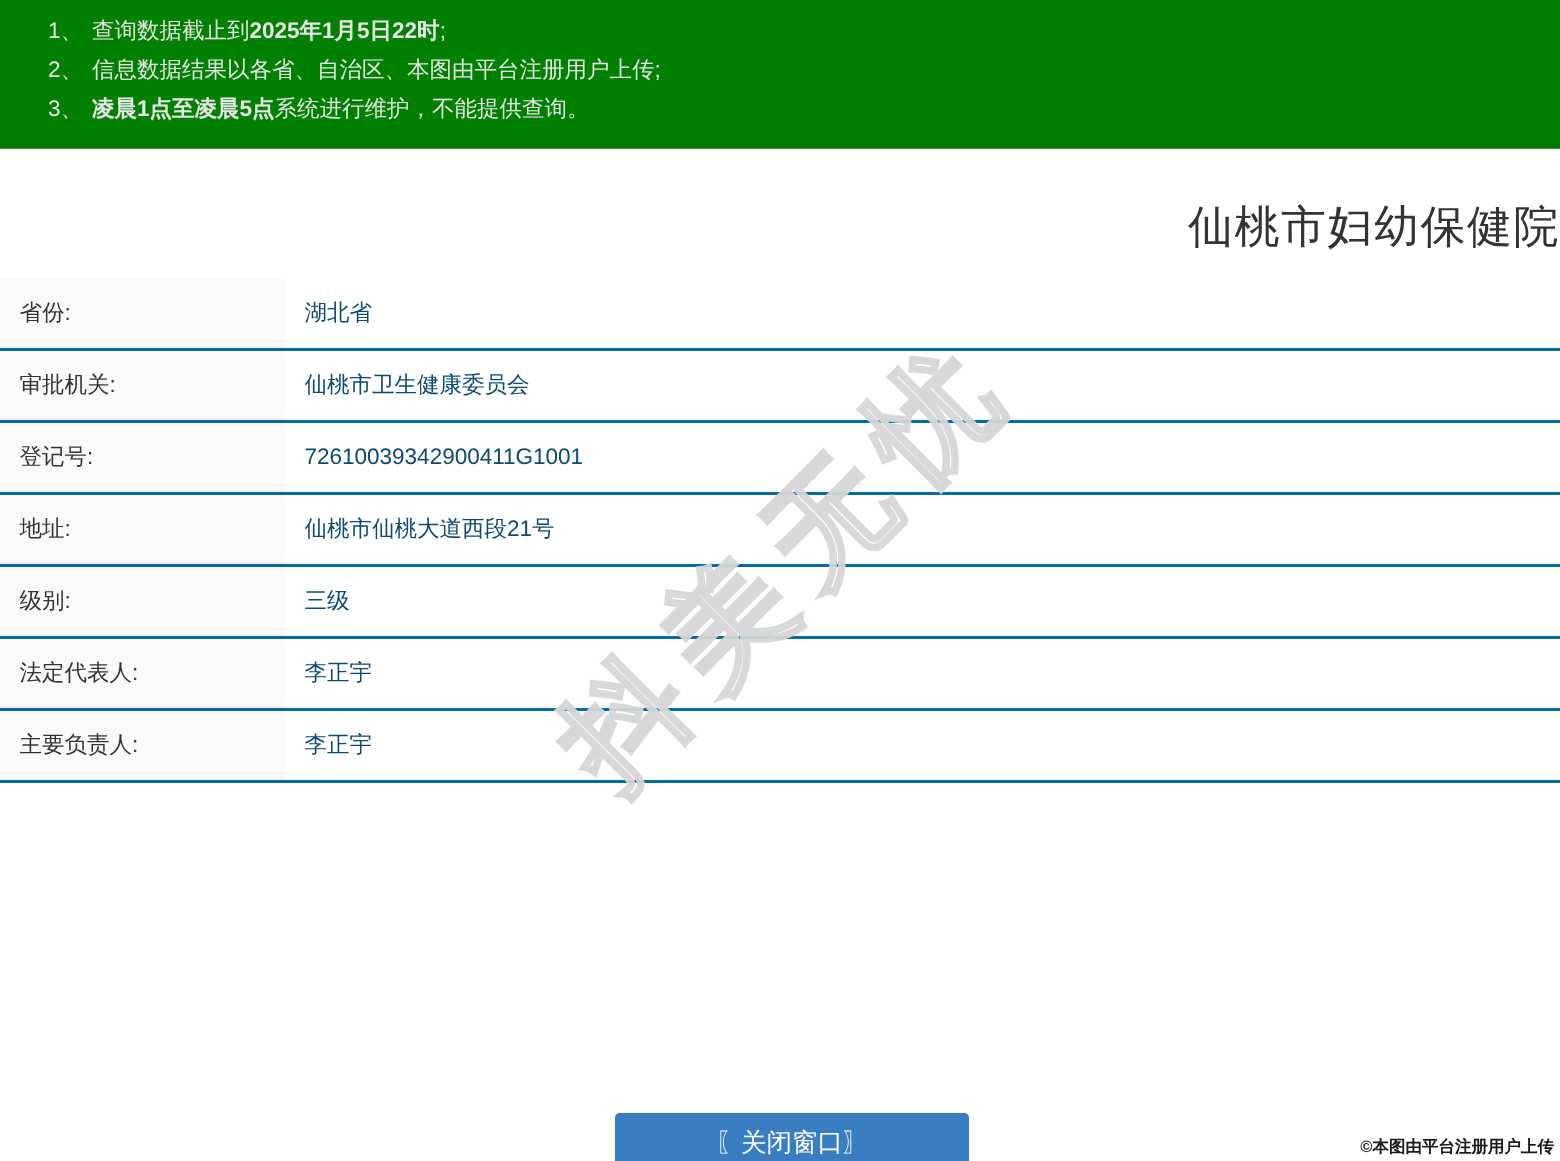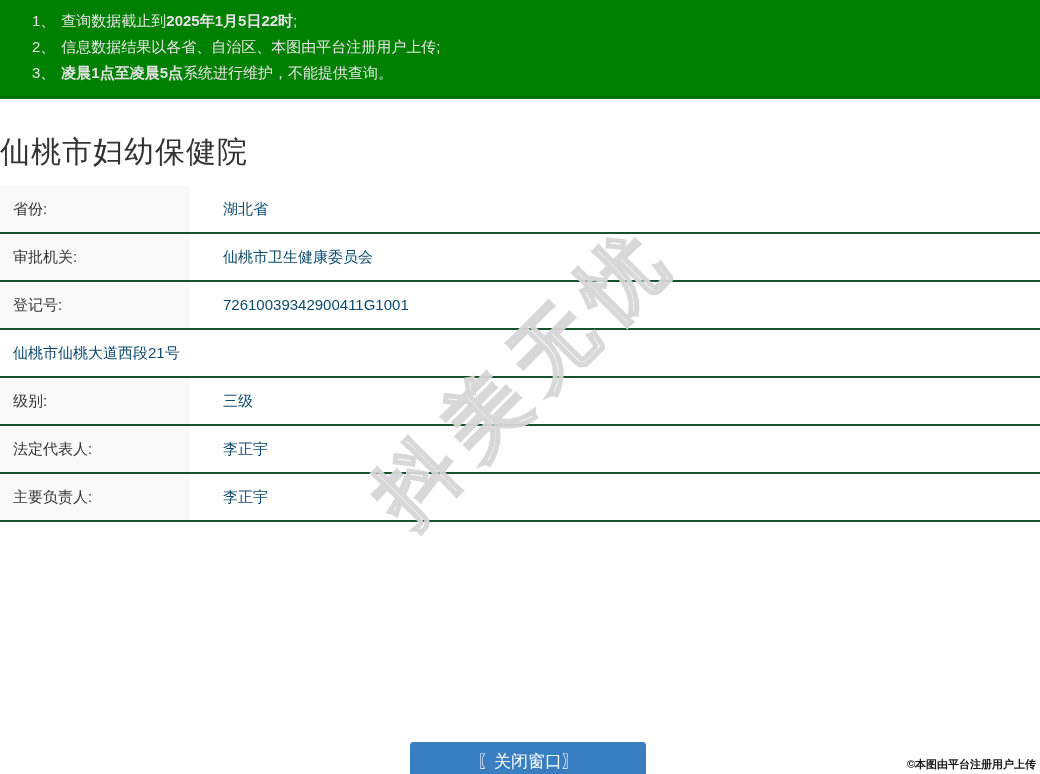--- a/index.html
+++ b/index.html
@@ -28,37 +28,36 @@
     font-size: 15px;
     line-height: 26px;
     white-space: nowrap;
   }
   .notice-line .seg-bold { font-weight: 700; }
   .notice-line .num { margin-right: 6px; }
   
   .page-title {
     margin-top: 32px;
     height: 42px;
-    text-align: left;
+    text-align: right;
     font-size: 30px;
     line-height: 42px;
     color: #333333;
     letter-spacing: 1px;
     font-weight: 400;
   }
   
   .info-table {
     margin-top: 13px;
     width: 100%;
   }
   .info-row {
     display: flex;
     align-items: stretch;
-    border-bottom: 2px solid #14532d;
-    gap: 20px;
+    border-bottom: 2px solid #0369a1;
   }
   .cell-label {
     width: 190px;
     flex: 0 0 190px;
     background: #f9f9f9;
     padding: 10px 8px 10px 13px;
     font-size: 15px;
     line-height: 26px;
     color: #333333;
     display: flex;
@@ -150,20 +149,21 @@
     </div>
     <div class="info-row">
       <div class="cell-label">审批机关:</div>
       <div class="cell-value">仙桃市卫生健康委员会</div>
     </div>
     <div class="info-row">
       <div class="cell-label">登记号:</div>
       <div class="cell-value">72610039342900411G1001</div>
     </div>
     <div class="info-row">
+      <div class="cell-label">地址:</div>
       <div class="cell-value">仙桃市仙桃大道西段21号</div>
     </div>
     <div class="info-row">
       <div class="cell-label">级别:</div>
       <div class="cell-value">三级</div>
     </div>
     <div class="info-row">
       <div class="cell-label">法定代表人:</div>
       <div class="cell-value">李正宇</div>
     </div>

